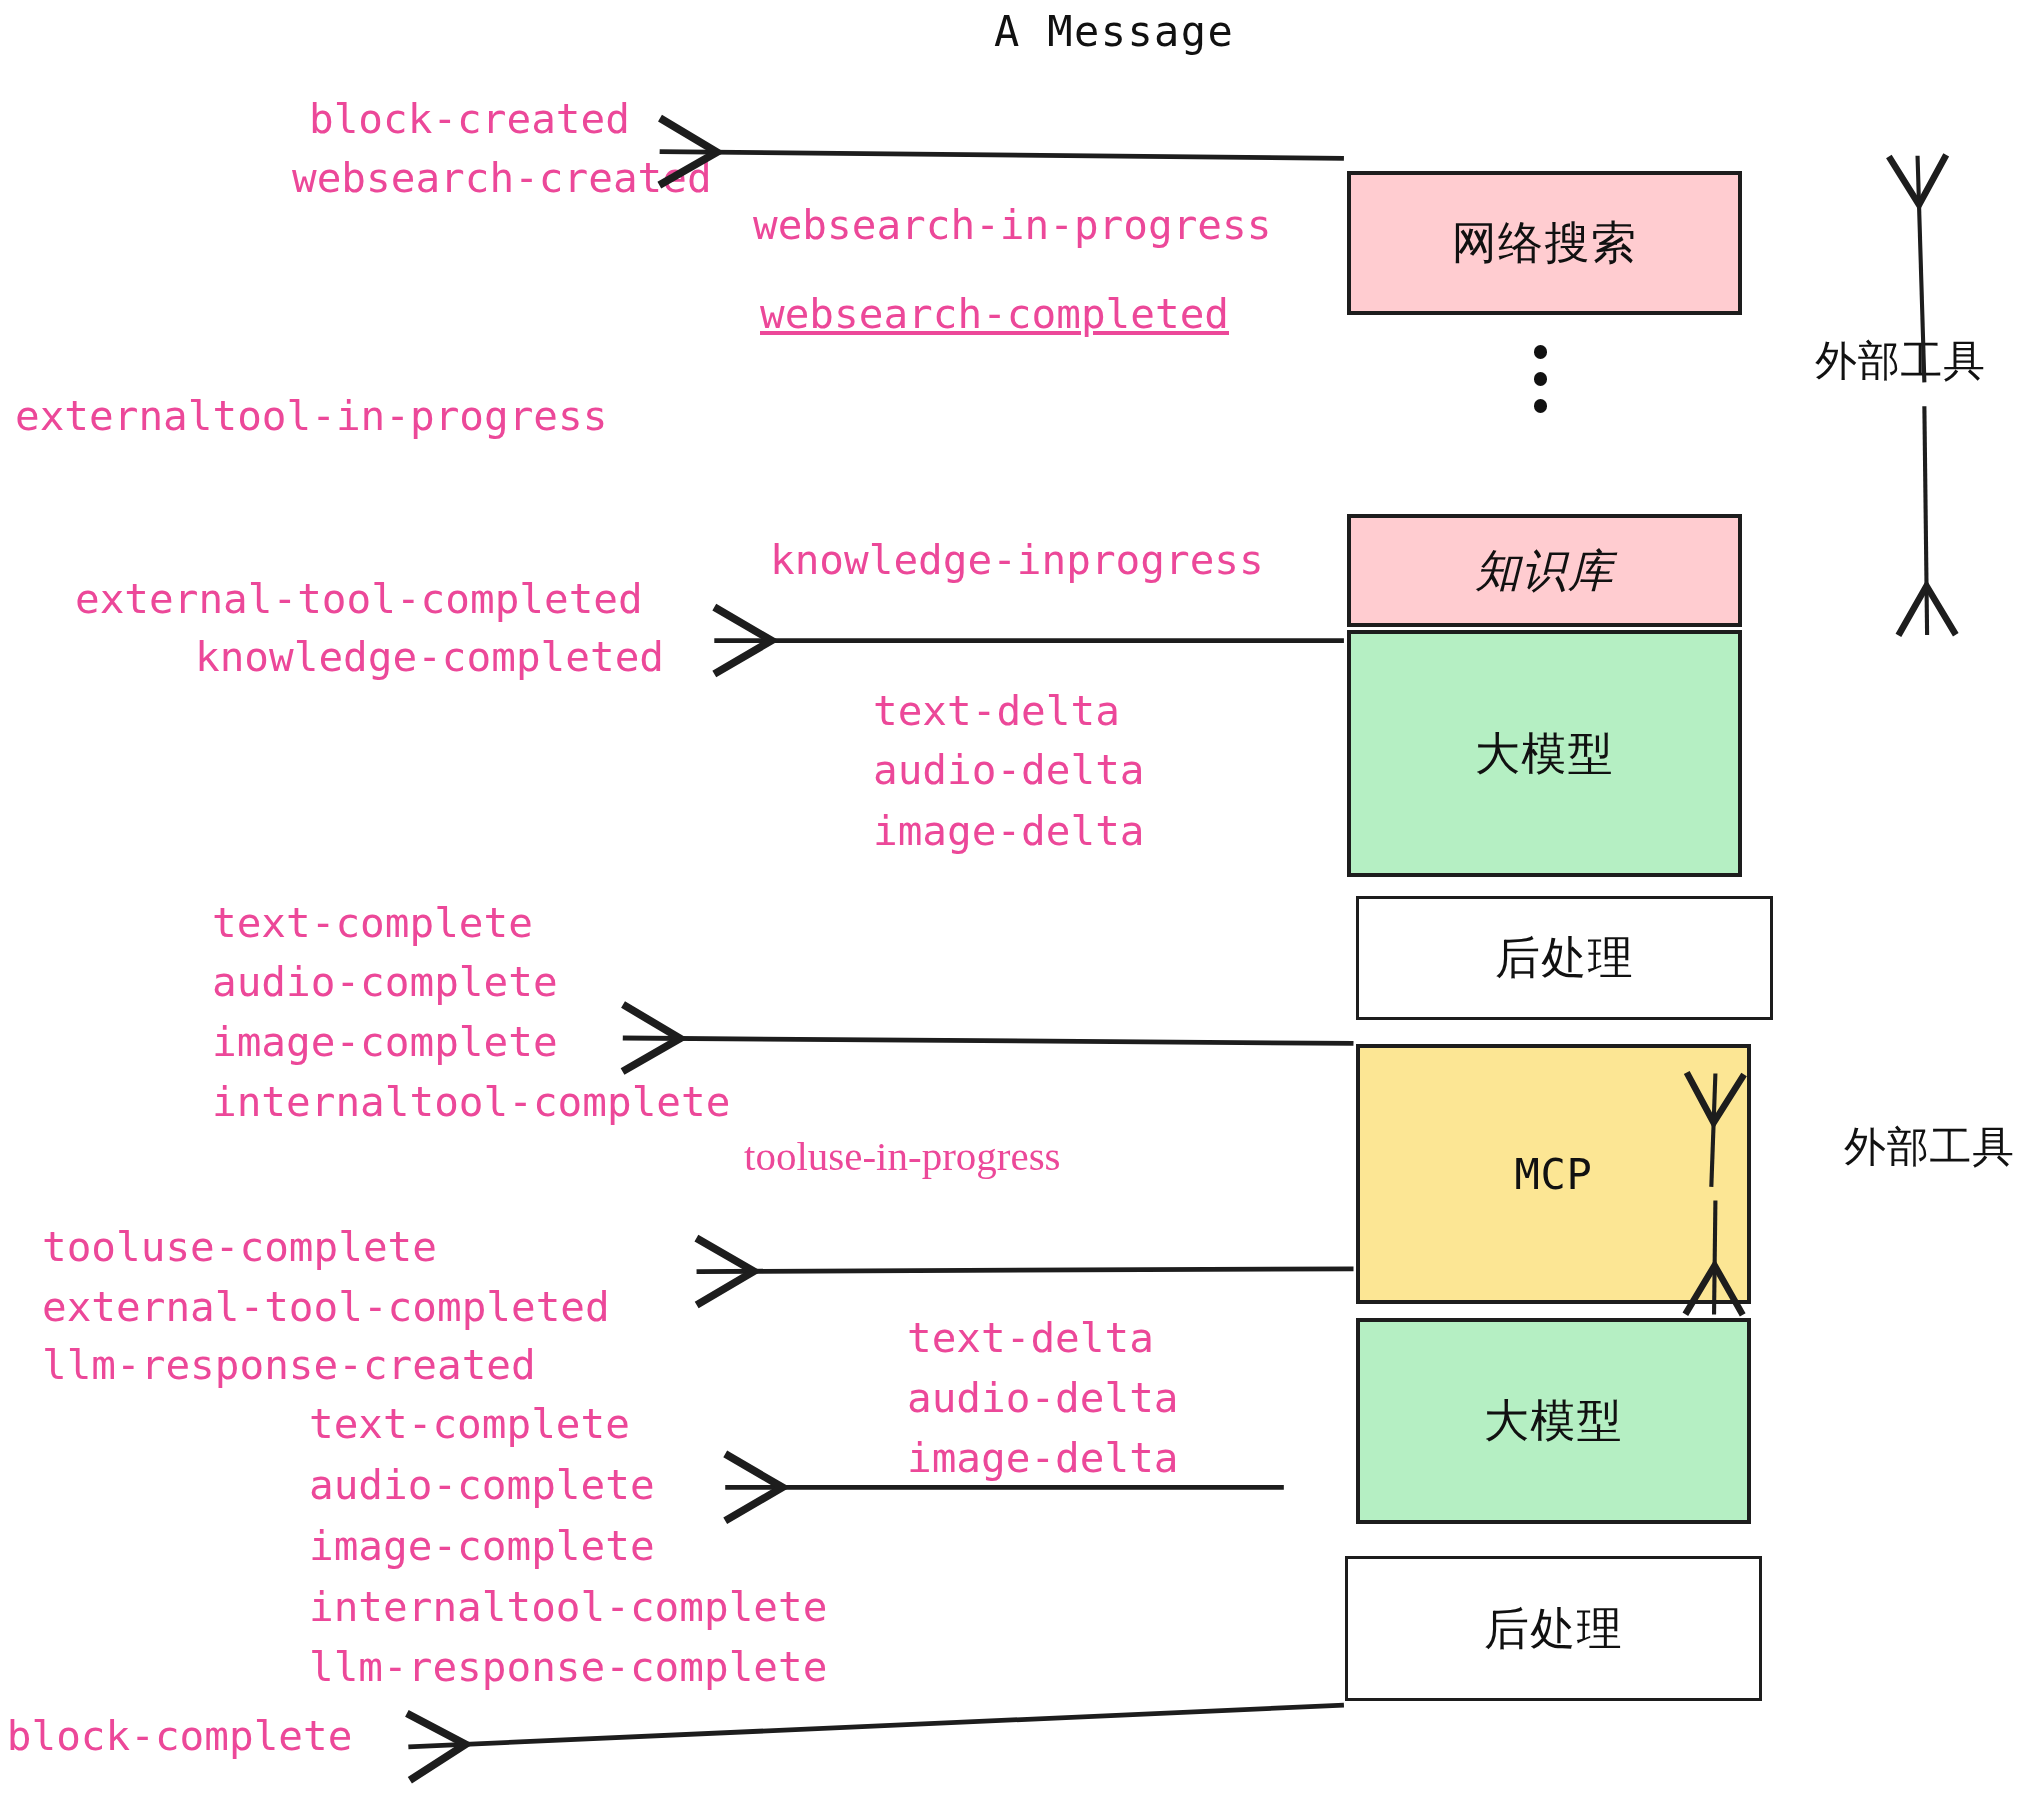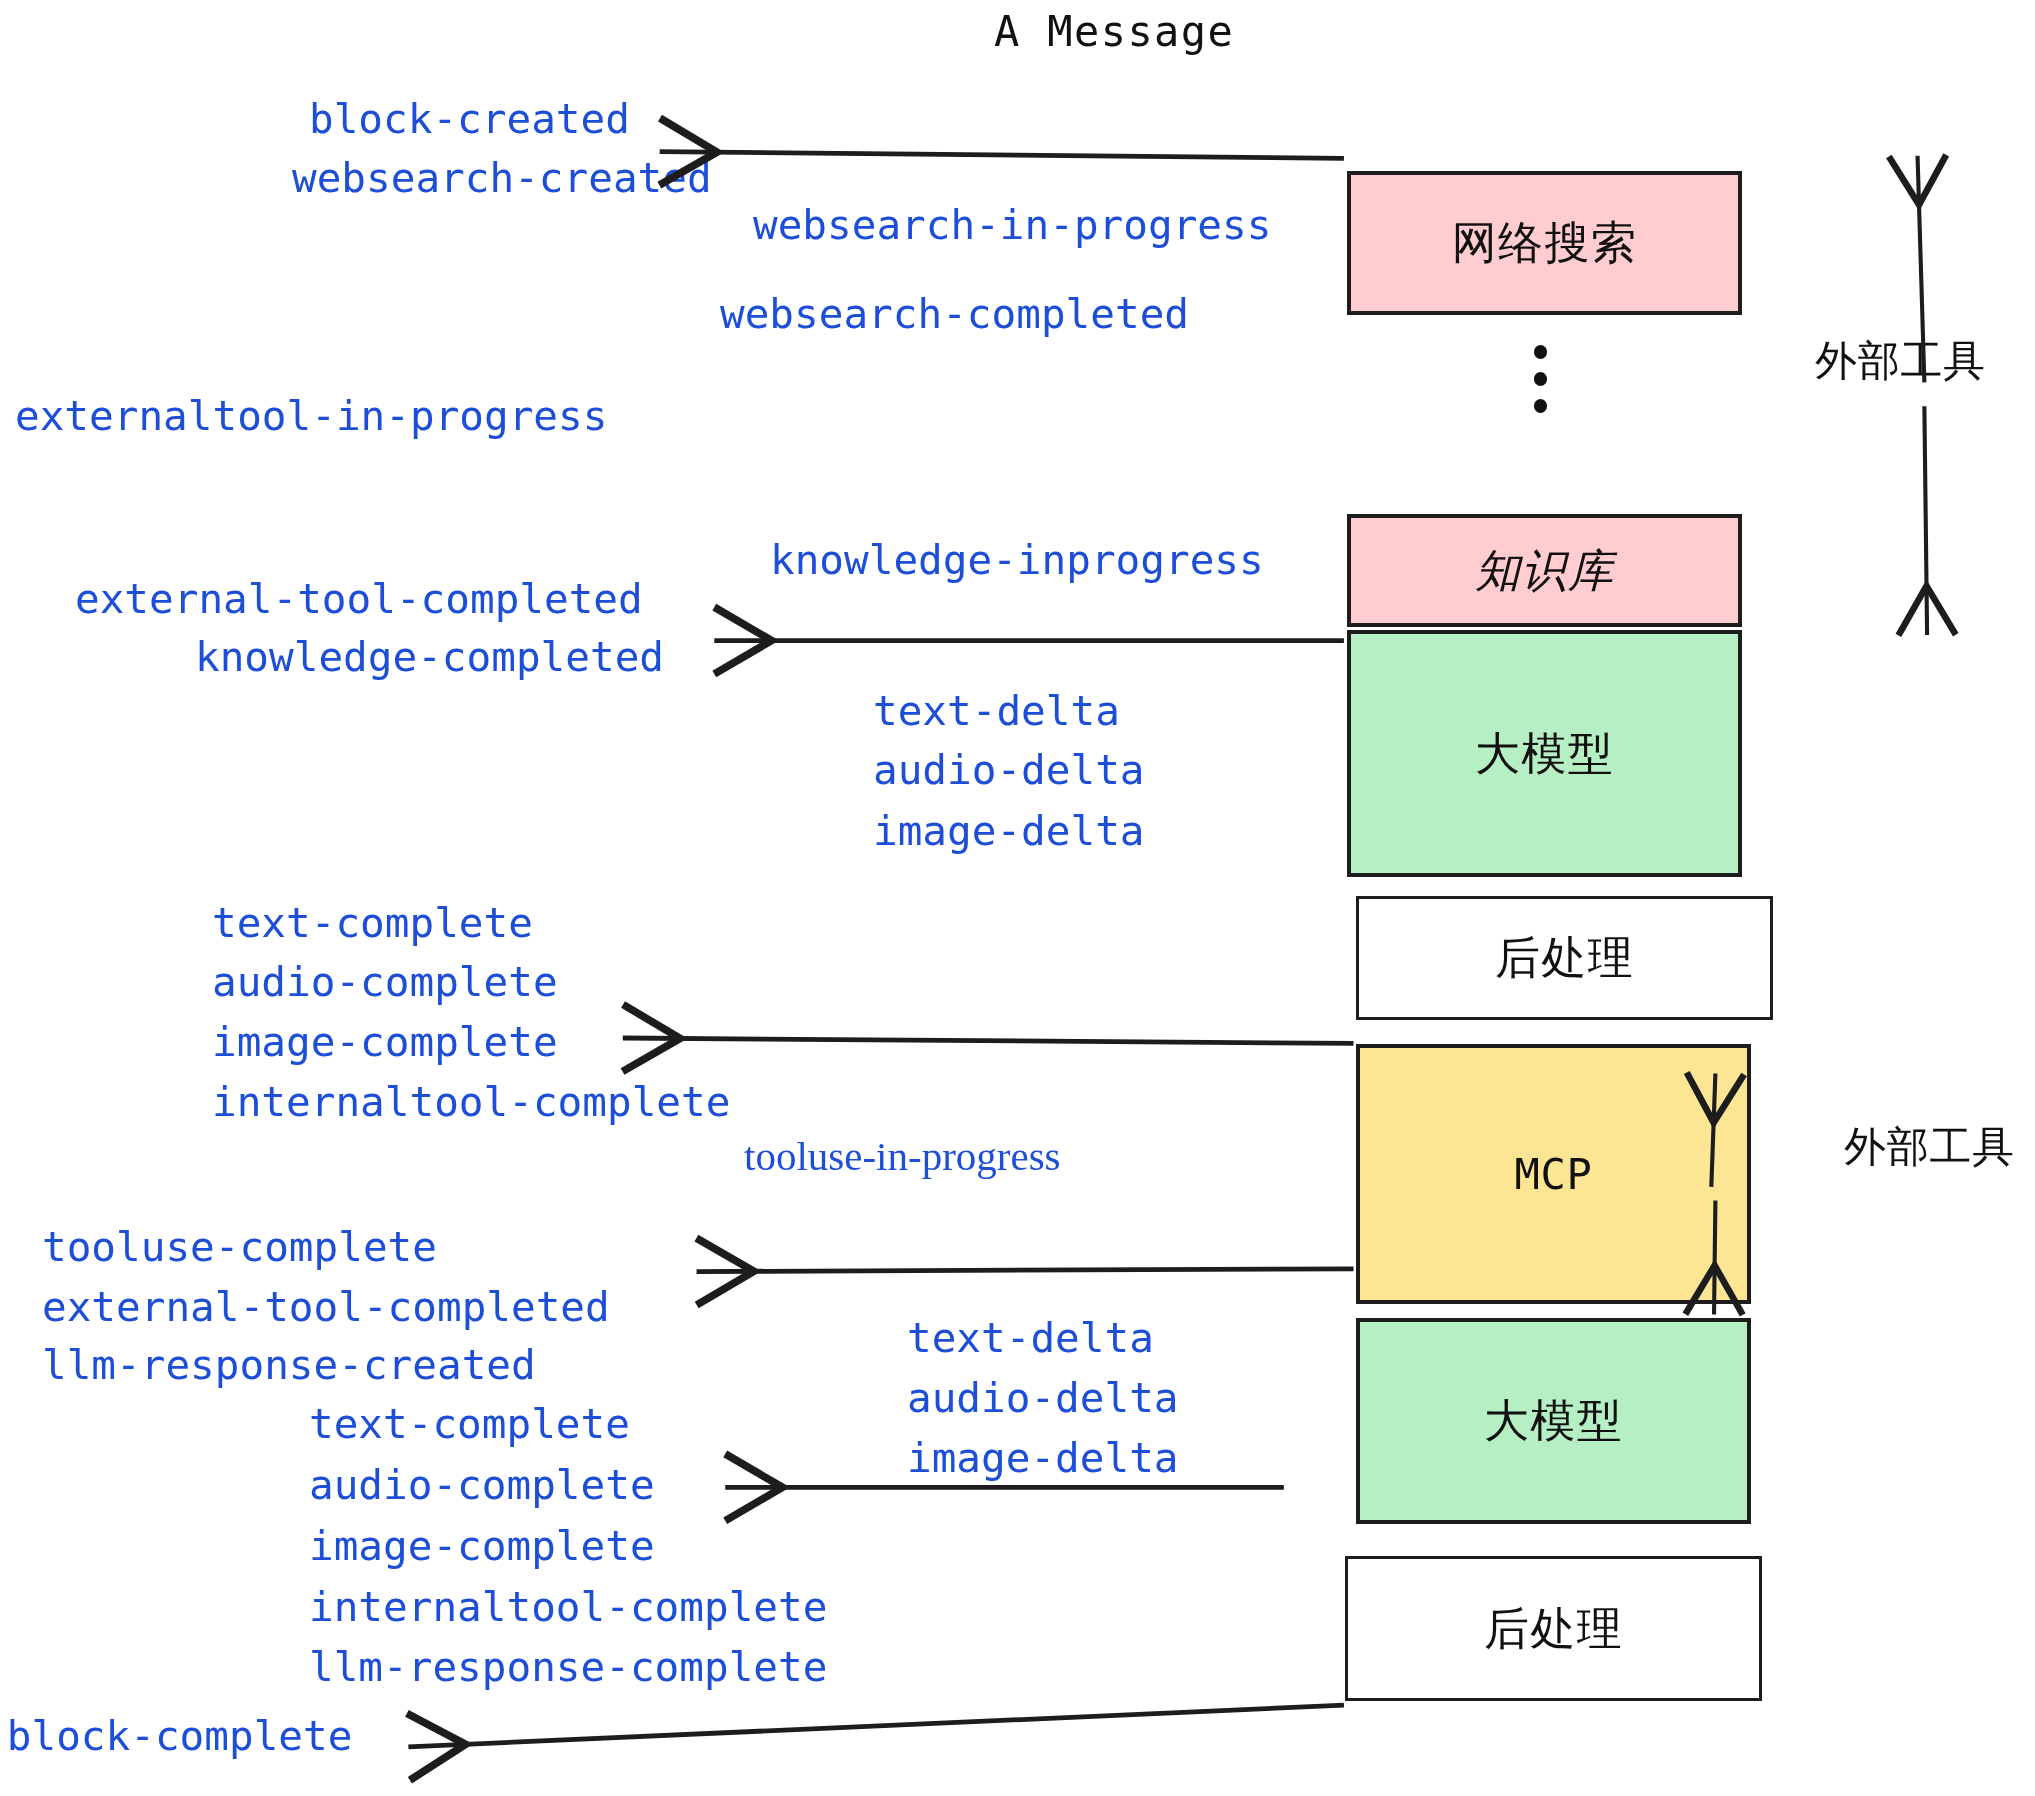--- a/index.html
+++ b/index.html
@@ -12,21 +12,21 @@
     width: 2035px;
     height: 1796px;
     background: #ffffff;
     overflow: hidden;
     font-family: "DejaVu Sans Mono", "Liberation Mono", monospace;
   }
   .evt {
     position: absolute;
     font-family: "DejaVu Sans Mono", "Liberation Mono", monospace;
     font-size: 41px;
-    color: #1d4ed8;
+    color: #ec4899;
     white-space: nowrap;
     letter-spacing: 0px;
     line-height: 1;
   }
   .title {
     position: absolute;
     font-family: "DejaVu Sans Mono", "Liberation Mono", monospace;
     font-size: 42px;
     color: #111111;
     white-space: nowrap;
@@ -128,21 +128,21 @@
   <div class="sidelabel" style="left:1815px; top:333px;">外部工具</div>
 
   <div class="sidelabel" style="left:1844px; top:1119px;">外部工具</div>
 
   <div class="evt" style="left:309px; top:99px;">block-created</div>
 
   <div class="evt" style="left:292px; top:158px;">websearch-created</div>
 
   <div class="evt" style="left:753px; top:205px;">websearch-in-progress</div>
 
-  <div class="evt" style="left:720px; top:294px;">websearch-completed</div>
+  <div class="evt" style="left:760px; top:294px;text-decoration:underline;">websearch-completed</div>
 
   <div class="evt" style="left:15px; top:396px;">externaltool-in-progress</div>
 
   <div class="evt" style="left:770px; top:540px;">knowledge-inprogress</div>
 
   <div class="evt" style="left:75px; top:579px;">external-tool-completed</div>
 
   <div class="evt" style="left:195px; top:637px;">knowledge-completed</div>
 
   <div class="evt" style="left:873px; top:691px;">text-delta</div>

